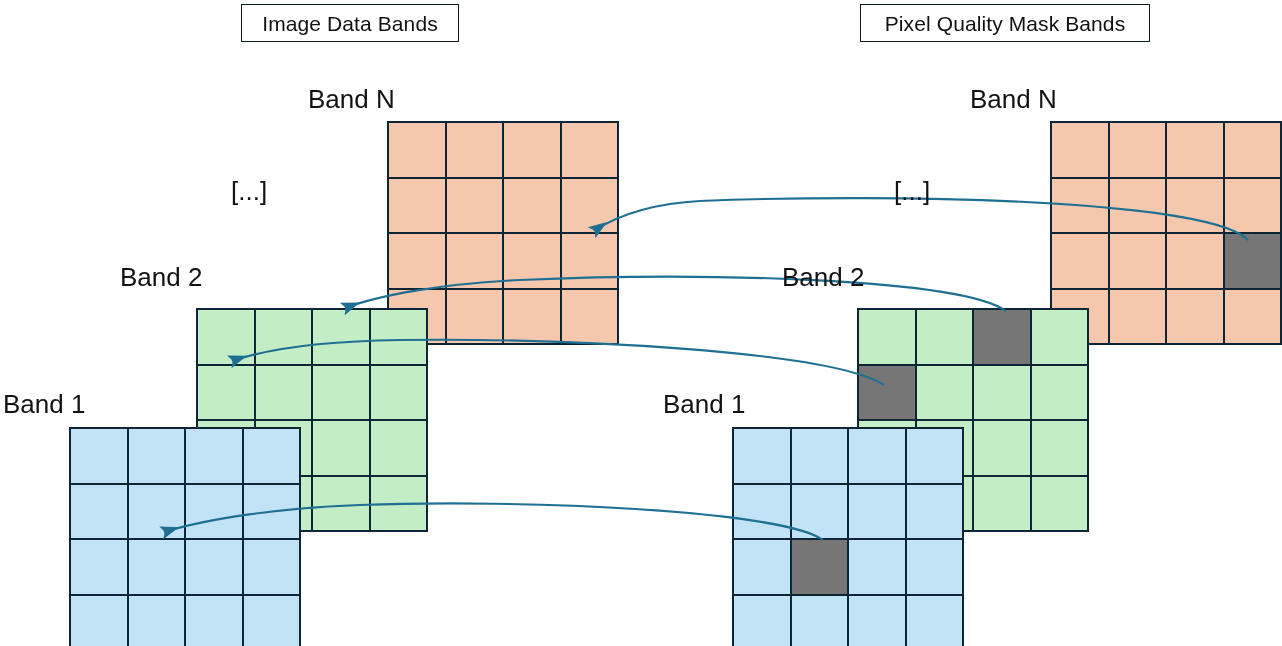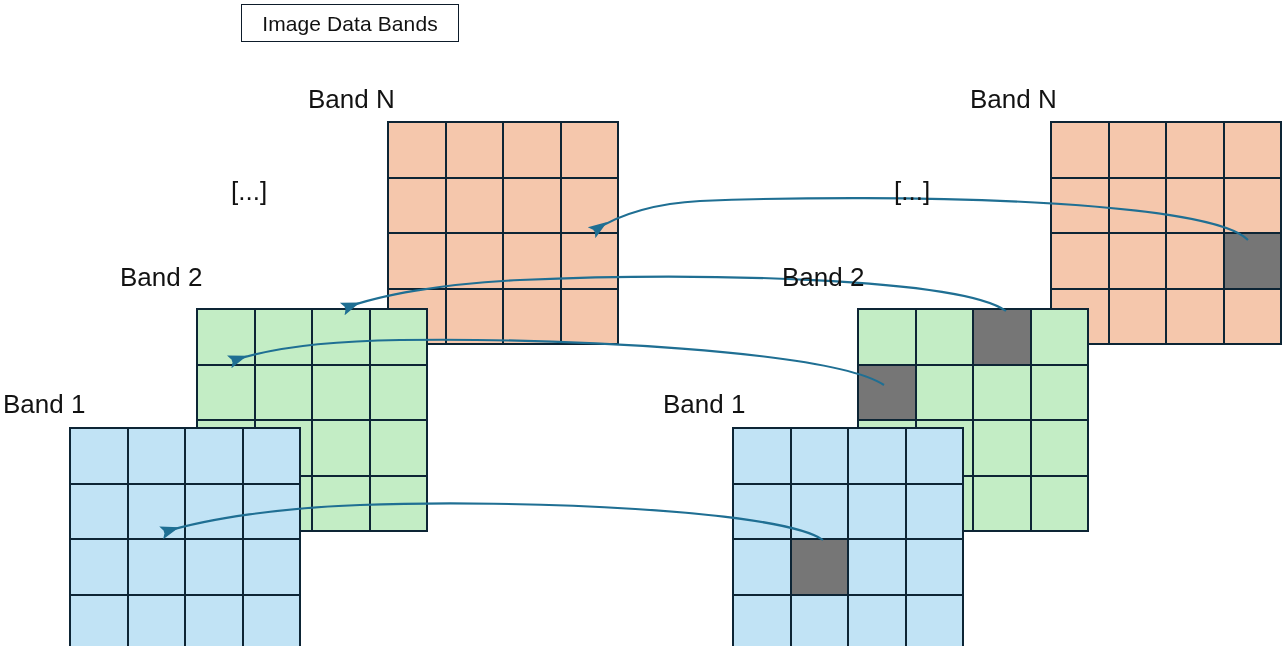--- a/index.html
+++ b/index.html
@@ -88,20 +88,21 @@
     pointer-events: none;
   }
 </style>
 </head>
 <body>
 
 <div id="stage">
 
   <div class="title-box" id="title-image-data">Image Data Bands</div>
 
+  <div class="title-box" id="title-mask-data">Pixel Quality Mask Bands</div>
 
   <div class="label" style="left:308px; top:86px;">Band N</div>
   <div class="label" style="left:231px; top:178px;">[...]</div>
   <div class="label" style="left:120px; top:264px;">Band 2</div>
   <div class="label" style="left:3px; top:391px;">Band 1</div>
 
   <div class="label" style="left:970px; top:86px;">Band N</div>
   <div class="label" style="left:894px; top:178px;">[...]</div>
   <div class="label" style="left:782px; top:264px;">Band 2</div>
   <div class="label" style="left:663px; top:391px;">Band 1</div>

